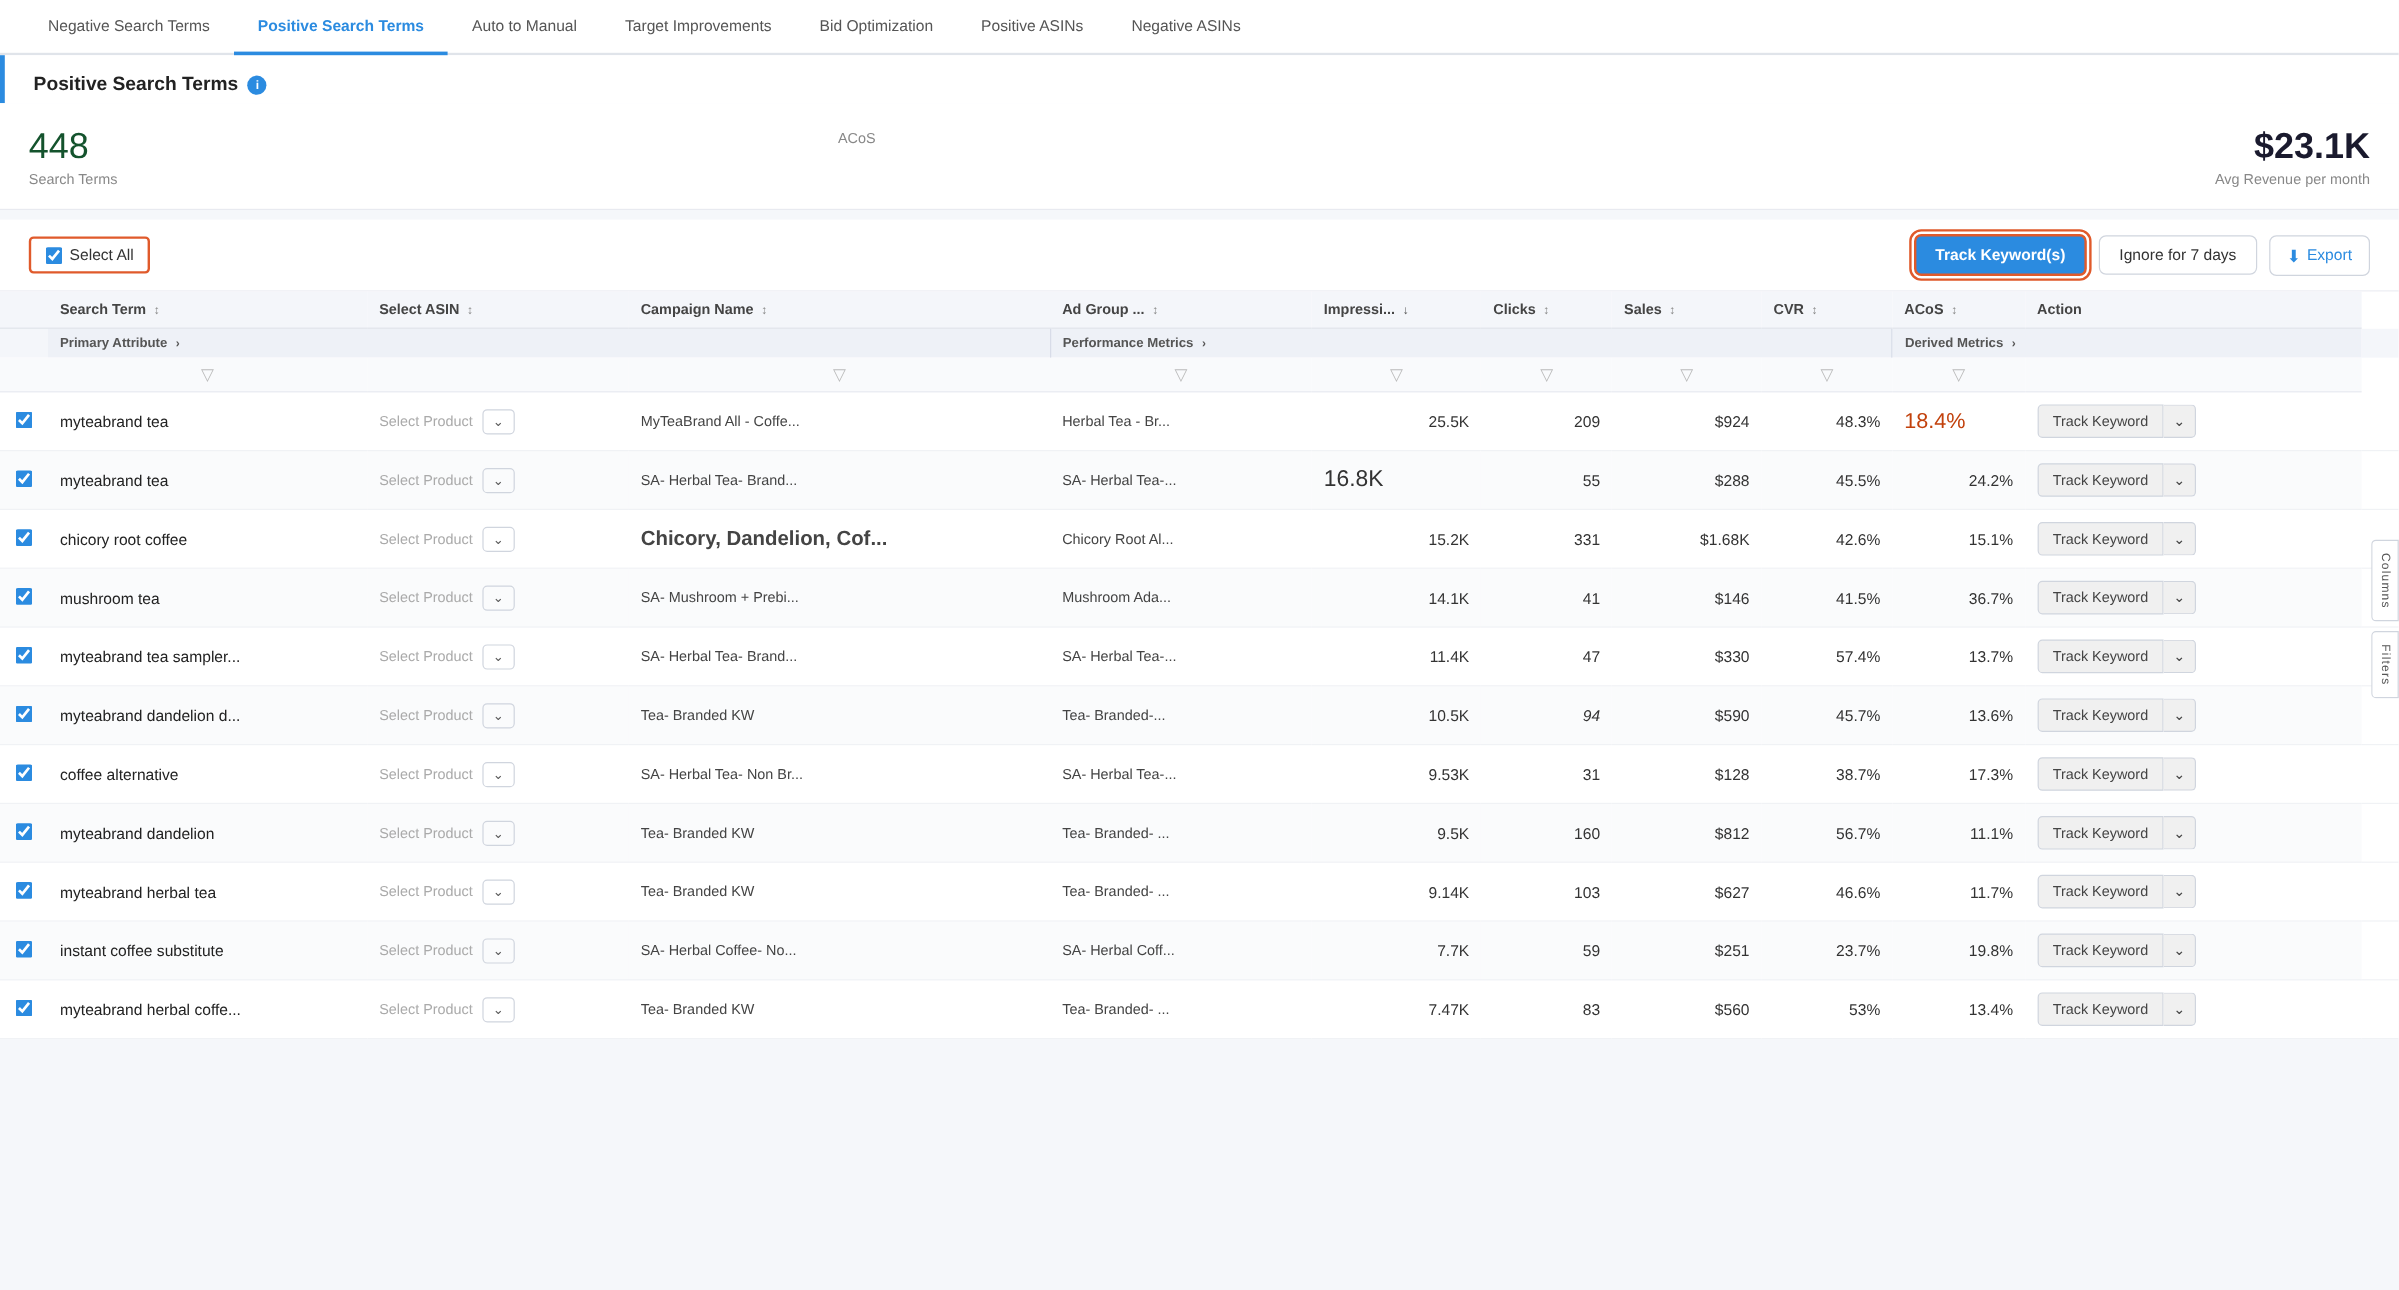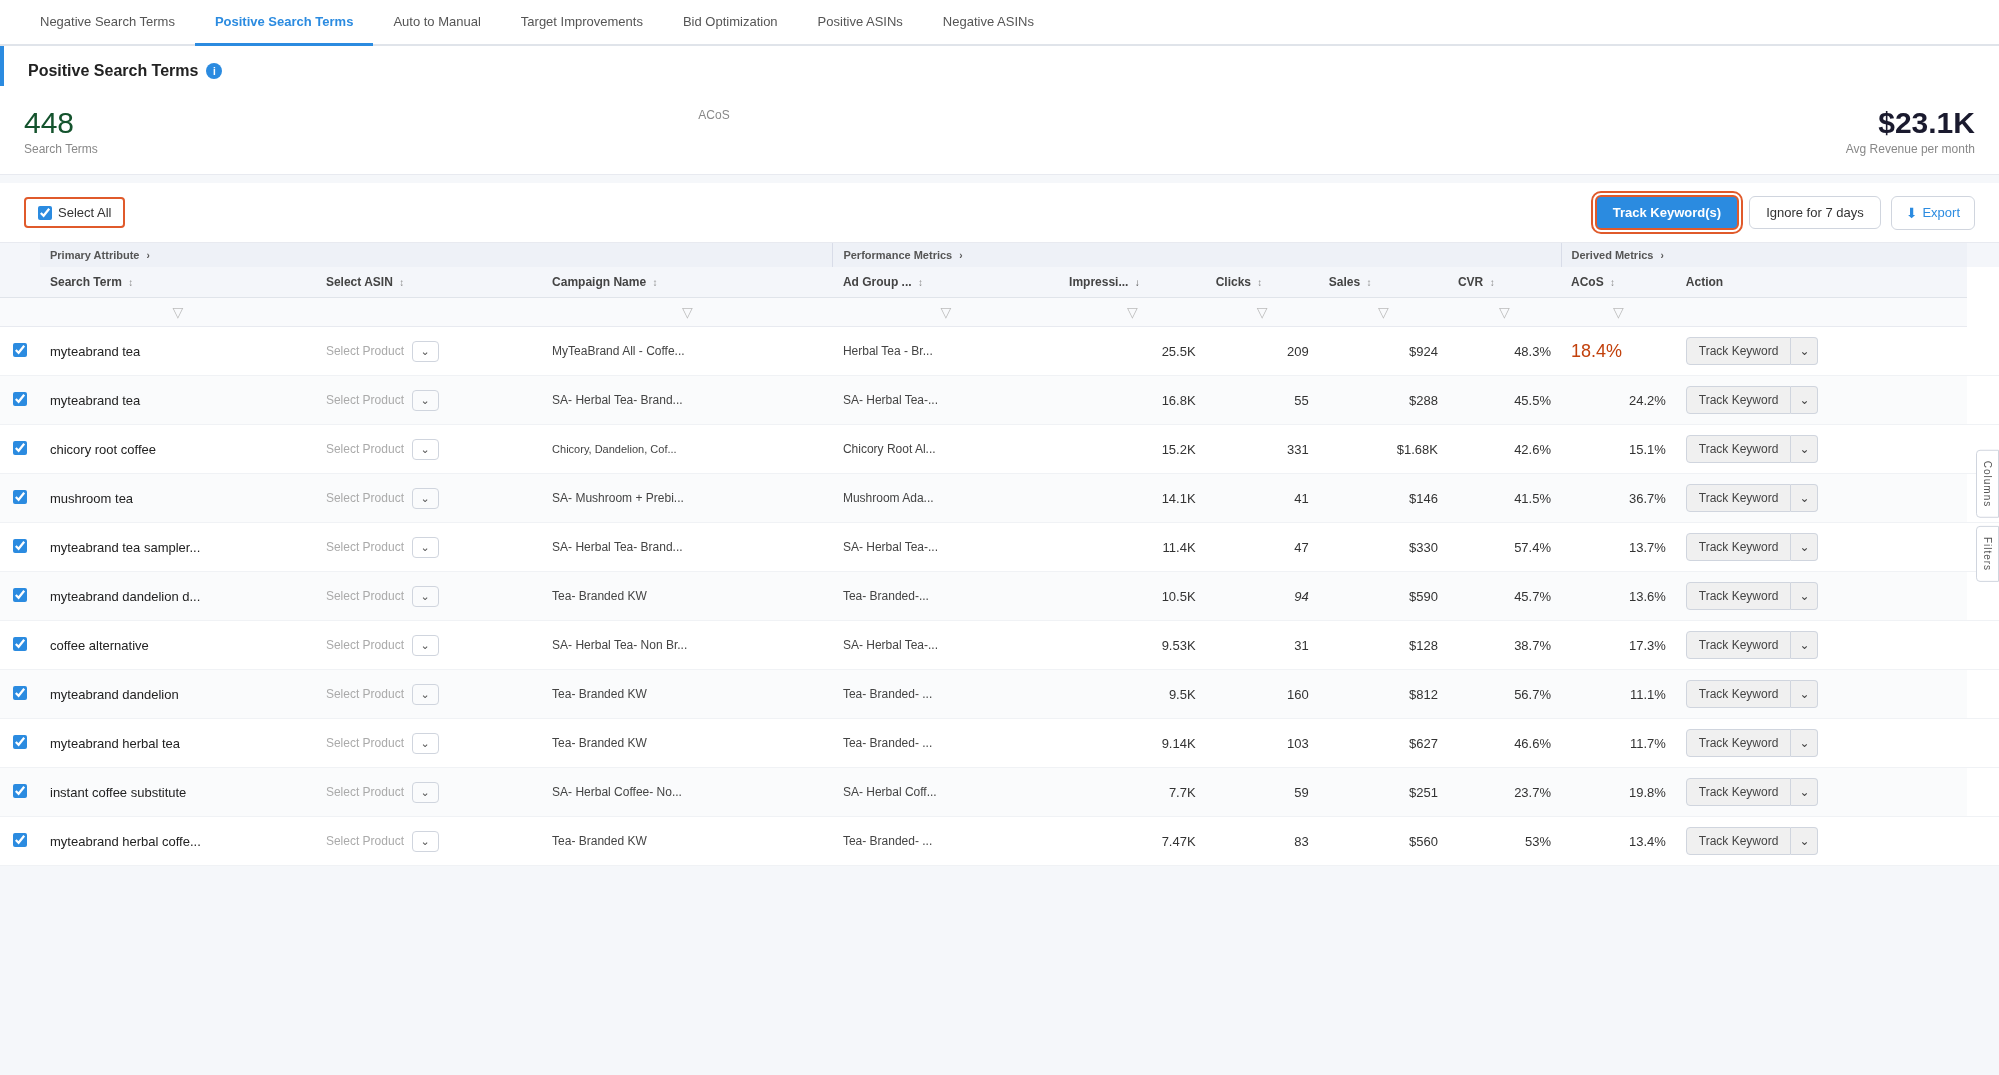--- a/index.html
+++ b/index.html
@@ -49,82 +49,82 @@
   <button style="background:#fff; color:#2b8be0; border:1px solid #d0d5de; border-radius:6px; padding:8px 14px; font-size:13px; cursor:pointer; display:flex; align-items:center; gap:5px;">
     <span style="font-size:14px;">⬇</span>
     <span>Export</span>
   </button>
 </div>
 
 <div style="background:#fff; overflow-x:auto;">
   <table style="width:100%; border-collapse:collapse; min-width:1600px;">
 
     <thead>
+      <tr>
+        <th style="background:#f4f6fa; border-bottom:1px solid #e0e4ea; padding:8px 10px; font-size:12px; font-weight:600; color:#444; text-align:left; width:40px;">
+        </th>
+        <th style="background:#f4f6fa; border-bottom:1px solid #e0e4ea; padding:8px 10px; font-size:12px; font-weight:600; color:#444; text-align:left; white-space:nowrap; cursor:pointer;">
+          <span>Search Term</span>
+          <span style="font-size:10px; color:#888; margin-left:3px;">↕</span>
+        </th>
+        <th style="background:#f4f6fa; border-bottom:1px solid #e0e4ea; padding:8px 10px; font-size:12px; font-weight:600; color:#444; text-align:left; white-space:nowrap; cursor:pointer;">
+          <span>Select ASIN</span>
+          <span style="font-size:10px; color:#888; margin-left:3px;">↕</span>
+        </th>
+        <th style="background:#f4f6fa; border-bottom:1px solid #e0e4ea; padding:8px 10px; font-size:12px; font-weight:600; color:#444; text-align:left; white-space:nowrap; cursor:pointer;">
+          <span>Campaign Name</span>
+          <span style="font-size:10px; color:#888; margin-left:3px;">↕</span>
+        </th>
+        <th style="background:#f4f6fa; border-bottom:1px solid #e0e4ea; padding:8px 10px; font-size:12px; font-weight:600; color:#444; text-align:left; white-space:nowrap; cursor:pointer;">
+          <span>Ad Group ...</span>
+          <span style="font-size:10px; color:#888; margin-left:3px;">↕</span>
+        </th>
+        <th style="background:#f4f6fa; border-bottom:1px solid #e0e4ea; padding:8px 10px; font-size:12px; font-weight:600; color:#444; text-align:left; white-space:nowrap; cursor:pointer;">
+          <span>Impressi...</span>
+          <span style="font-size:10px; color:#555; margin-left:3px;">↓</span>
+        </th>
+        <th style="background:#f4f6fa; border-bottom:1px solid #e0e4ea; padding:8px 10px; font-size:12px; font-weight:600; color:#444; text-align:left; white-space:nowrap; cursor:pointer;">
+          <span>Clicks</span>
+          <span style="font-size:10px; color:#888; margin-left:3px;">↕</span>
+        </th>
+        <th style="background:#f4f6fa; border-bottom:1px solid #e0e4ea; padding:8px 10px; font-size:12px; font-weight:600; color:#444; text-align:left; white-space:nowrap; cursor:pointer;">
+          <span>Sales</span>
+          <span style="font-size:10px; color:#888; margin-left:3px;">↕</span>
+        </th>
+        <th style="background:#f4f6fa; border-bottom:1px solid #e0e4ea; padding:8px 10px; font-size:12px; font-weight:600; color:#444; text-align:left; white-space:nowrap; cursor:pointer;">
+          <span>CVR</span>
+          <span style="font-size:10px; color:#888; margin-left:3px;">↕</span>
+        </th>
+        <th style="background:#f4f6fa; border-bottom:1px solid #e0e4ea; padding:8px 10px; font-size:12px; font-weight:600; color:#444; text-align:left; white-space:nowrap; cursor:pointer;">
+          <span>ACoS</span>
+          <span style="font-size:10px; color:#888; margin-left:3px;">↕</span>
+        </th>
+        <th style="background:#f4f6fa; border-bottom:1px solid #e0e4ea; padding:8px 10px; font-size:12px; font-weight:600; color:#444; text-align:left; white-space:nowrap;">
+          <span>Action</span>
+        </th>
+      </tr>
+
       <tr>
         <td colspan="1" style="background:#f4f6fa; padding:6px 10px;"></td>
         <td colspan="3" style="background:#eef1f7; padding:6px 10px; font-size:11px; font-weight:600; color:#555; border-right:1px solid #d8dce8;">
           <span>Primary Attribute</span>
           <span style="font-size:10px; margin-left:4px;">›</span>
         </td>
         <td colspan="5" style="background:#eef1f7; padding:6px 10px; font-size:11px; font-weight:600; color:#555; border-right:1px solid #d8dce8;">
           <span>Performance Metrics</span>
           <span style="font-size:10px; margin-left:4px;">›</span>
         </td>
         <td colspan="3" style="background:#eef1f7; padding:6px 10px; font-size:11px; font-weight:600; color:#555;">
           <span>Derived Metrics</span>
           <span style="font-size:10px; margin-left:4px;">›</span>
         </td>
         <td colspan="1" style="background:#f4f6fa; padding:6px 10px;"></td>
       </tr>
 
       <tr>
-        <th style="background:#f4f6fa; border-bottom:1px solid #e0e4ea; padding:8px 10px; font-size:12px; font-weight:600; color:#444; text-align:left; width:40px;">
-        </th>
-        <th style="background:#f4f6fa; border-bottom:1px solid #e0e4ea; padding:8px 10px; font-size:12px; font-weight:600; color:#444; text-align:left; white-space:nowrap; cursor:pointer;">
-          <span>Search Term</span>
-          <span style="font-size:10px; color:#888; margin-left:3px;">↕</span>
-        </th>
-        <th style="background:#f4f6fa; border-bottom:1px solid #e0e4ea; padding:8px 10px; font-size:12px; font-weight:600; color:#444; text-align:left; white-space:nowrap; cursor:pointer;">
-          <span>Select ASIN</span>
-          <span style="font-size:10px; color:#888; margin-left:3px;">↕</span>
-        </th>
-        <th style="background:#f4f6fa; border-bottom:1px solid #e0e4ea; padding:8px 10px; font-size:12px; font-weight:600; color:#444; text-align:left; white-space:nowrap; cursor:pointer;">
-          <span>Campaign Name</span>
-          <span style="font-size:10px; color:#888; margin-left:3px;">↕</span>
-        </th>
-        <th style="background:#f4f6fa; border-bottom:1px solid #e0e4ea; padding:8px 10px; font-size:12px; font-weight:600; color:#444; text-align:left; white-space:nowrap; cursor:pointer;">
-          <span>Ad Group ...</span>
-          <span style="font-size:10px; color:#888; margin-left:3px;">↕</span>
-        </th>
-        <th style="background:#f4f6fa; border-bottom:1px solid #e0e4ea; padding:8px 10px; font-size:12px; font-weight:600; color:#444; text-align:left; white-space:nowrap; cursor:pointer;">
-          <span>Impressi...</span>
-          <span style="font-size:10px; color:#555; margin-left:3px;">↓</span>
-        </th>
-        <th style="background:#f4f6fa; border-bottom:1px solid #e0e4ea; padding:8px 10px; font-size:12px; font-weight:600; color:#444; text-align:left; white-space:nowrap; cursor:pointer;">
-          <span>Clicks</span>
-          <span style="font-size:10px; color:#888; margin-left:3px;">↕</span>
-        </th>
-        <th style="background:#f4f6fa; border-bottom:1px solid #e0e4ea; padding:8px 10px; font-size:12px; font-weight:600; color:#444; text-align:left; white-space:nowrap; cursor:pointer;">
-          <span>Sales</span>
-          <span style="font-size:10px; color:#888; margin-left:3px;">↕</span>
-        </th>
-        <th style="background:#f4f6fa; border-bottom:1px solid #e0e4ea; padding:8px 10px; font-size:12px; font-weight:600; color:#444; text-align:left; white-space:nowrap; cursor:pointer;">
-          <span>CVR</span>
-          <span style="font-size:10px; color:#888; margin-left:3px;">↕</span>
-        </th>
-        <th style="background:#f4f6fa; border-bottom:1px solid #e0e4ea; padding:8px 10px; font-size:12px; font-weight:600; color:#444; text-align:left; white-space:nowrap; cursor:pointer;">
-          <span>ACoS</span>
-          <span style="font-size:10px; color:#888; margin-left:3px;">↕</span>
-        </th>
-        <th style="background:#f4f6fa; border-bottom:1px solid #e0e4ea; padding:8px 10px; font-size:12px; font-weight:600; color:#444; text-align:left; white-space:nowrap;">
-          <span>Action</span>
-        </th>
-      </tr>
-
-      <tr>
         <td style="background:#f9fafc; border-bottom:1px solid #e8eaf0; padding:6px 10px;"></td>
         <td style="background:#f9fafc; border-bottom:1px solid #e8eaf0; padding:6px 10px; text-align:center;"><span style="color:#bbb; font-size:14px; cursor:pointer;">▽</span></td>
         <td style="background:#f9fafc; border-bottom:1px solid #e8eaf0; padding:6px 10px;"></td>
         <td style="background:#f9fafc; border-bottom:1px solid #e8eaf0; padding:6px 10px; text-align:center;"><span style="color:#bbb; font-size:14px; cursor:pointer;">▽</span></td>
         <td style="background:#f9fafc; border-bottom:1px solid #e8eaf0; padding:6px 10px; text-align:center;"><span style="color:#bbb; font-size:14px; cursor:pointer;">▽</span></td>
         <td style="background:#f9fafc; border-bottom:1px solid #e8eaf0; padding:6px 10px; text-align:center;"><span style="color:#bbb; font-size:14px; cursor:pointer;">▽</span></td>
         <td style="background:#f9fafc; border-bottom:1px solid #e8eaf0; padding:6px 10px; text-align:center;"><span style="color:#bbb; font-size:14px; cursor:pointer;">▽</span></td>
         <td style="background:#f9fafc; border-bottom:1px solid #e8eaf0; padding:6px 10px; text-align:center;"><span style="color:#bbb; font-size:14px; cursor:pointer;">▽</span></td>
         <td style="background:#f9fafc; border-bottom:1px solid #e8eaf0; padding:6px 10px; text-align:center;"><span style="color:#bbb; font-size:14px; cursor:pointer;">▽</span></td>
         <td style="background:#f9fafc; border-bottom:1px solid #e8eaf0; padding:6px 10px; text-align:center;"><span style="color:#bbb; font-size:14px; cursor:pointer;">▽</span></td>
@@ -159,42 +159,42 @@
       <td style="padding:10px; text-align:center; width:40px;">
         <input type="checkbox" checked="" style="width: 14px; height: 14px; accent-color: rgb(43, 139, 224); cursor: pointer;">
       </td>
       <td style="padding:10px; font-size:13px; color:#222; font-weight:500; min-width:160px;">myteabrand tea</td>
       <td style="padding:10px; min-width:140px;">
         <span style="color:#aaa;font-size:12px;">Select Product</span>
         <button style="background:none;border:1px solid #d0d5de;border-radius:4px;padding:3px 8px;cursor:pointer;color:#555;font-size:11px;margin-left:4px;">⌄</button>
       </td>
       <td style="padding:10px; font-size:12px; color:#444; min-width:180px;">SA- Herbal Tea- Brand...</td>
       <td style="padding:10px; font-size:12px; color:#444; min-width:140px;">SA- Herbal Tea-...</td>
-      <td style="padding:10px; font-size:13px; color:#333; text-align:right; min-width:80px;">16.8K</td>
+      <td style="padding:10px; font-size:19px; color:#333; text-align:left; min-width:80px;">16.8K</td>
       <td style="padding:10px; font-size:13px; color:#333; text-align:right; min-width:70px;">55</td>
       <td style="padding:10px; font-size:13px; color:#333; text-align:right; min-width:80px;">$288</td>
       <td style="padding:10px; font-size:13px; color:#333; text-align:right; min-width:70px;">45.5%</td>
       <td style="padding:10px; font-size:13px; color:#333; text-align:right; min-width:70px;">24.2%</td>
       <td style="padding:10px; min-width:180px;">
         <div style="display:flex;align-items:center;">
           <button style="background:#f0f0f0;color:#444;border:1px solid #d0d5de;border-radius:4px 0 0 4px;padding:6px 12px;font-size:12px;cursor:pointer;white-space:nowrap;">Track Keyword</button>
           <button style="background:#f0f0f0;color:#444;border:1px solid #d0d5de;border-left:none;border-radius:0 4px 4px 0;padding:6px 8px;font-size:12px;cursor:pointer;">⌄</button>
         </div>
       </td>
     </tr>
         <tr style="border-bottom: 1px solid rgb(240, 242, 245); background: rgb(255, 255, 255);">
       <td style="padding:10px; text-align:center; width:40px;">
         <input type="checkbox" checked="" style="width: 14px; height: 14px; accent-color: rgb(43, 139, 224); cursor: pointer;">
       </td>
       <td style="padding:10px; font-size:13px; color:#222; font-weight:500; min-width:160px;">chicory root coffee</td>
       <td style="padding:10px; min-width:140px;">
         <span style="color:#aaa;font-size:12px;">Select Product</span>
         <button style="background:none;border:1px solid #d0d5de;border-radius:4px;padding:3px 8px;cursor:pointer;color:#555;font-size:11px;margin-left:4px;">⌄</button>
       </td>
-      <td style="padding:10px; font-size:11px; color:#444; min-width:180px;">Chicory, Dandelion, Cof...</td>
+      <td style="padding:10px; font-size:17px; color:#444; min-width:180px;font-weight:bold;">Chicory, Dandelion, Cof...</td>
       <td style="padding:10px; font-size:12px; color:#444; min-width:140px;">Chicory Root Al...</td>
       <td style="padding:10px; font-size:13px; color:#333; text-align:right; min-width:80px;">15.2K</td>
       <td style="padding:10px; font-size:13px; color:#333; text-align:right; min-width:70px;">331</td>
       <td style="padding:10px; font-size:13px; color:#333; text-align:right; min-width:80px;">$1.68K</td>
       <td style="padding:10px; font-size:13px; color:#333; text-align:right; min-width:70px;">42.6%</td>
       <td style="padding:10px; font-size:13px; color:#333; text-align:right; min-width:70px;">15.1%</td>
       <td style="padding:10px; min-width:180px;">
         <div style="display:flex;align-items:center;">
           <button style="background:#f0f0f0;color:#444;border:1px solid #d0d5de;border-radius:4px 0 0 4px;padding:6px 12px;font-size:12px;cursor:pointer;white-space:nowrap;">Track Keyword</button>
           <button style="background:#f0f0f0;color:#444;border:1px solid #d0d5de;border-left:none;border-radius:0 4px 4px 0;padding:6px 8px;font-size:12px;cursor:pointer;">⌄</button>

